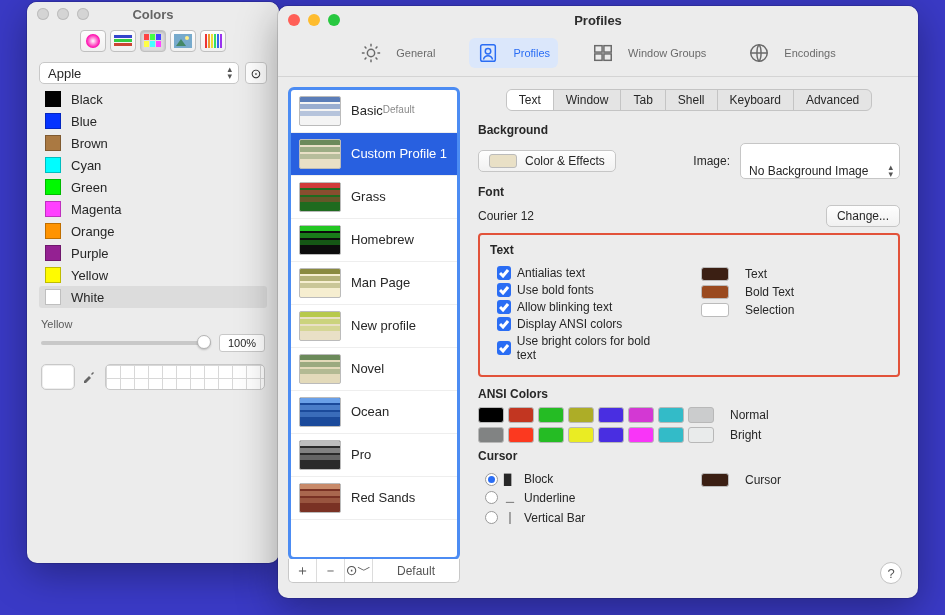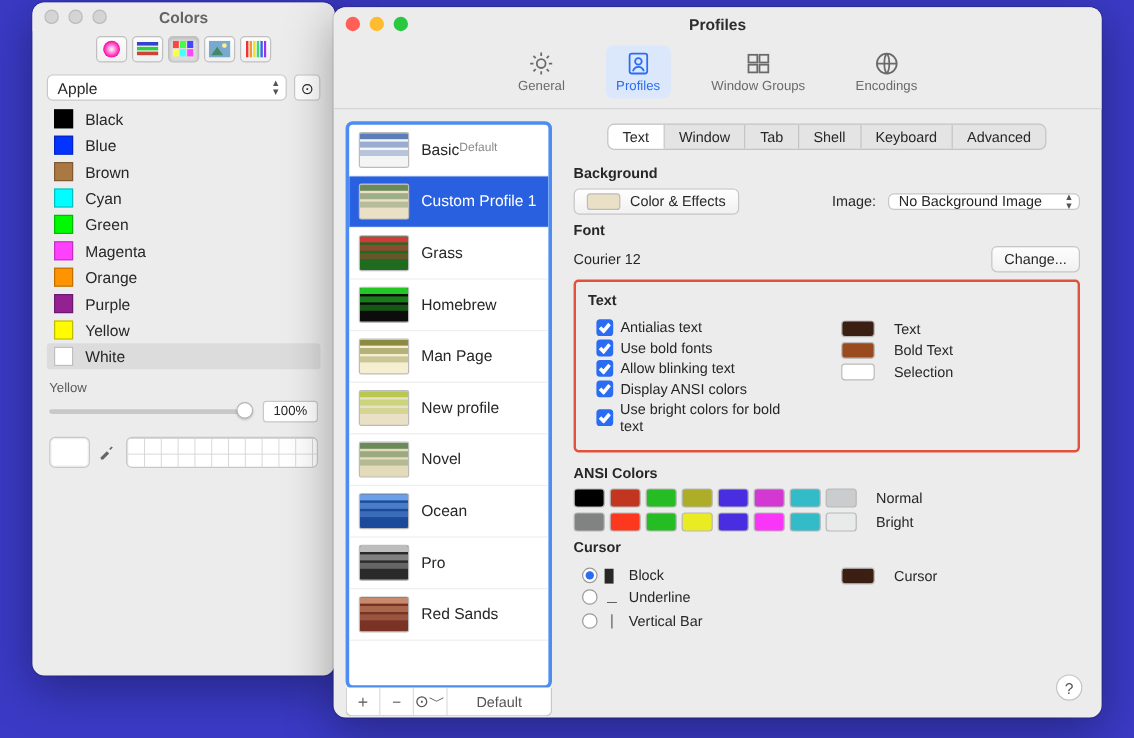--- a/index.html
+++ b/index.html
@@ -140,21 +140,21 @@
   
   #profiles-window { left: 278px; top: 6px; width: 640px; height: 592px; }
   #profiles-window .titlebar { height:28px; }
   #profiles-window .title-text { color:#2d2d2d; font-weight:700;}
   .toolbar {
     display:flex; justify-content:center; gap:26px; padding:4px 0 8px;
     border-bottom:1px solid #d4d4d4;
     background: var(--win-bg);
   }
   .toolbar-item {
-    display:flex; flex-direction:column; align-items:center; gap:2px;
+    display:flex; flex-direction:row; align-items:center; gap:14px;
     font-size:11px; color:#6a6a6a; min-width:54px;
     padding:4px 8px; border-radius:6px;
   }
   .toolbar-item.sel { background:#dbe7fb; color: var(--accent);}
   .toolbar-item svg { width:22px; height:22px; }
 
   .profiles-body { display:flex; height: calc(100% - 28px - 58px); }
   .profile-sidebar {
     width:190px; padding:10px 8px 0 10px; display:flex; flex-direction:column;
   }
@@ -234,22 +234,22 @@
   .swatch-row { display:flex; gap:4px; align-items:center;}
   .ansi-sw { width:26px; height:16px; border:1px solid #b8b8b8; border-radius:3px;}
   .help-btn {
     position:absolute; right:16px; bottom:14px; width:22px; height:22px;
     border-radius:50%; border:1px solid #c3c3c3; background:#fff;
     display:flex; align-items:center; justify-content:center; font-size:13px;
     color:#555;
   }
   .lbl-right { font-size:12px; margin-left:6px;}
   .img-select {
-    height:14px; min-width:160px; background:#fff; border:1px solid #c6c6c6; border-radius:5px;
-    display:flex; align-items:center; padding:0 8px; font-size:12px; position:relative;
+    height:36px; min-width:160px; background:#fff; border:1px solid #c6c6c6; border-radius:5px;
+    display:flex; align-items:flex-end; padding:0 8px; font-size:12px; position:relative;
   }
   .img-select .arrows { position:absolute; right:6px; font-size:9px; line-height:7px; color:#555;}
   .cursor-glyph { font-family:monospace; font-size:12px; display:inline-block; width:14px;}
 </style>
 </head>
 <body>
 
 <div id="colors-window" class="window">
   <div class="titlebar">
     <div class="traffic inactive">

